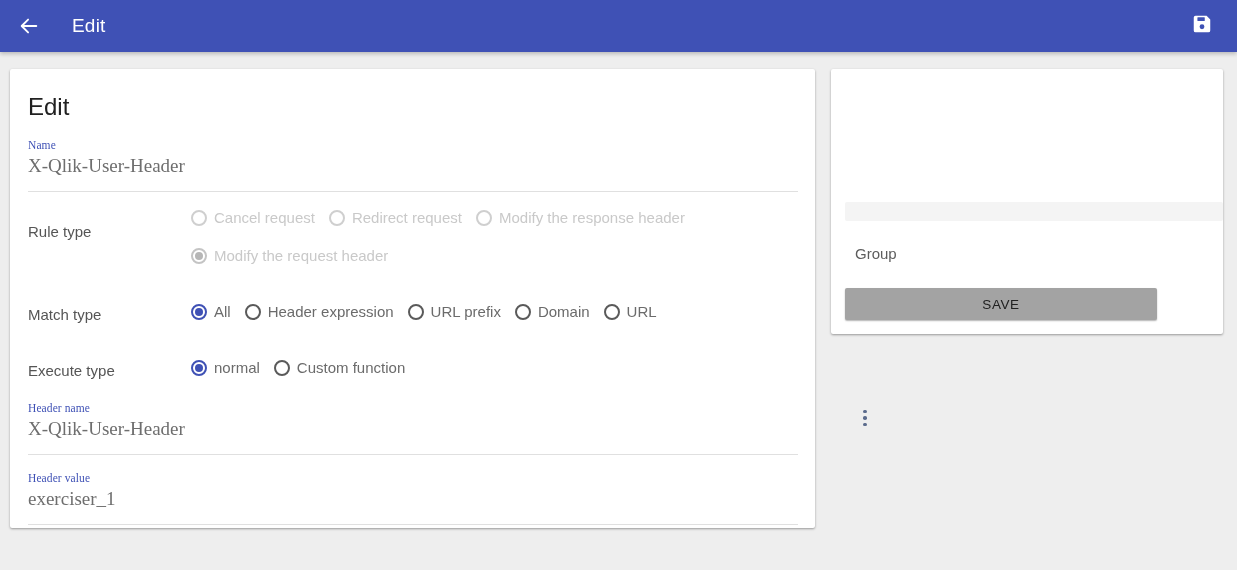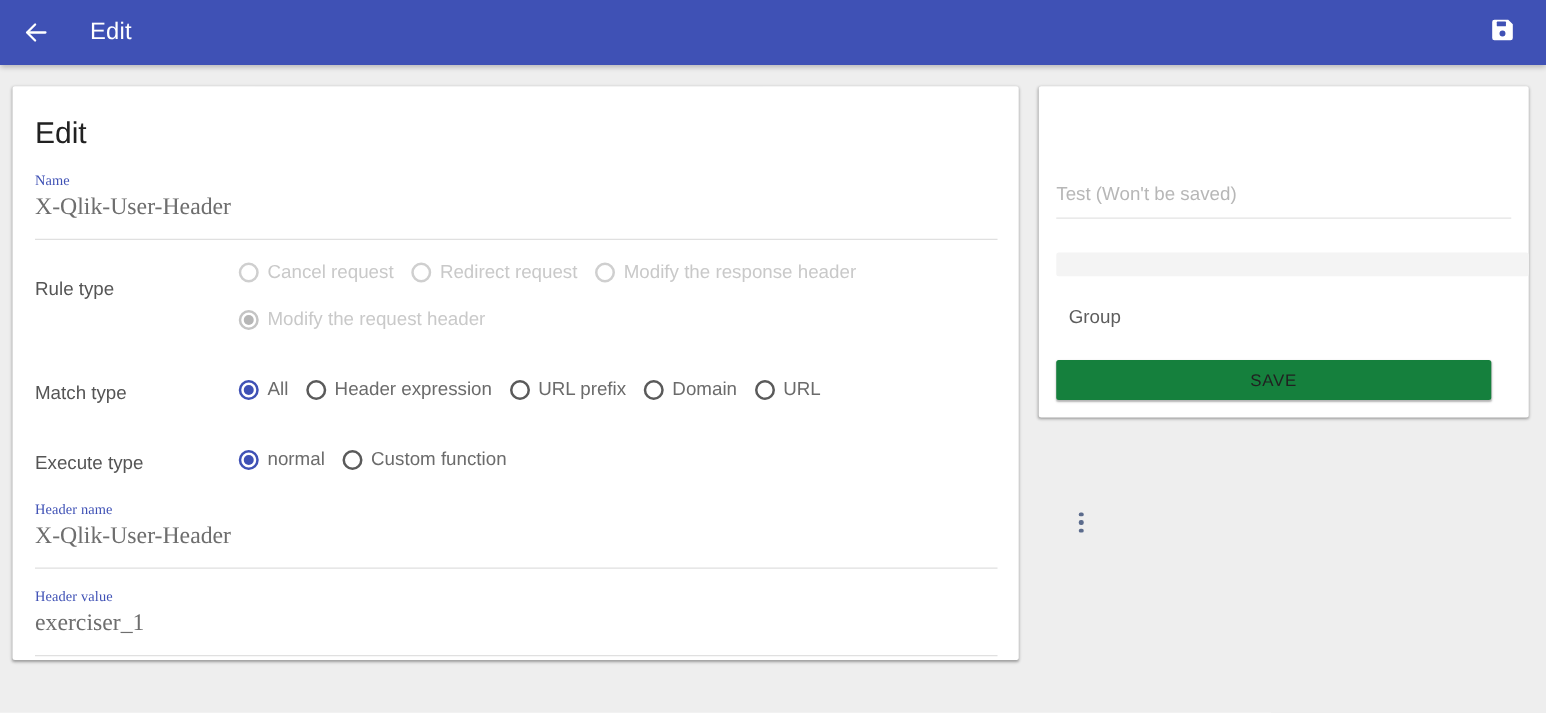--- a/index.html
+++ b/index.html
@@ -209,23 +209,23 @@
   .kebab i {
     display: block;
     width: 3.5px; height: 3.5px;
     border-radius: 50%;
     background: #5b6b8c;
   }
 
   .save-btn {
     position: absolute;
     left: 14px; top: 219px;
-    width: 348px;
+    width: 312px;
     height: 32px;
-    background: #15803d;
+    background: #a3a3a3;
     border: 0;
     border-radius: 2px;
     font-family: inherit;
     font-size: 13.5px;
     color: #212121;
     letter-spacing: .6px;
     cursor: pointer;
     box-shadow: 0 1px 2px rgba(0,0,0,0.20), 0 1px 1px rgba(0,0,0,0.12);
   }
 </style>
@@ -349,23 +349,20 @@
       <div class="field-label">Header value</div>
       <div class="field-value">exerciser_1</div>
     </div>
 
   </div>
 </div>
 
 <div class="card" id="right-card">
   <div class="rc-inner">
 
-    <div class="test-field">
-      <input class="test-input" type="text" placeholder="Test (Won't be saved)" style="">
-    </div>
 
     <div class="gray-bar"></div>
 
     <div class="group-row">
       <span class="group-label">Group</span>
       <span class="kebab">
         <i></i>
           <i></i>
           <i></i>
       </span>

